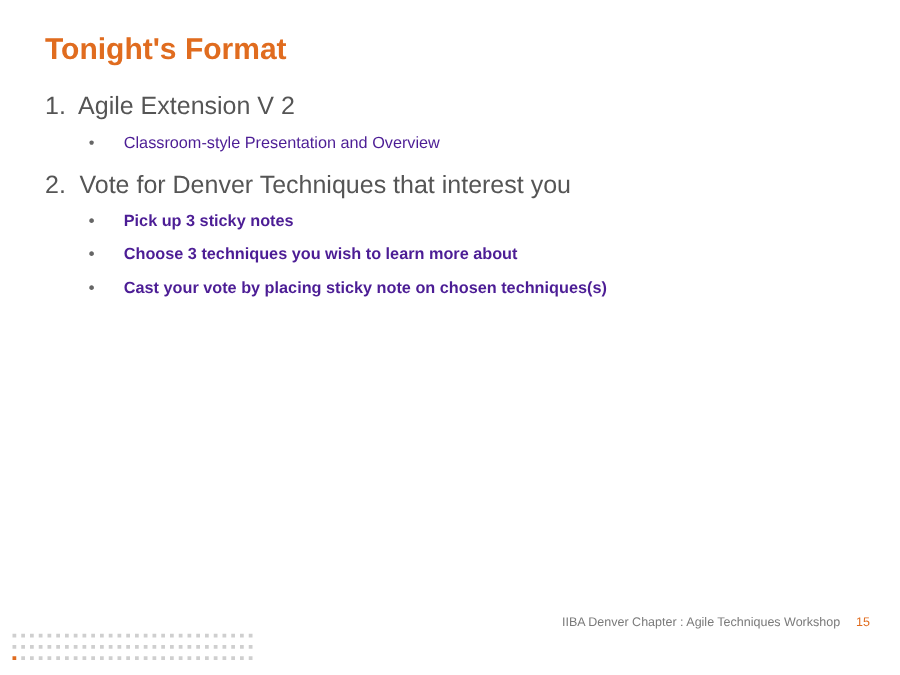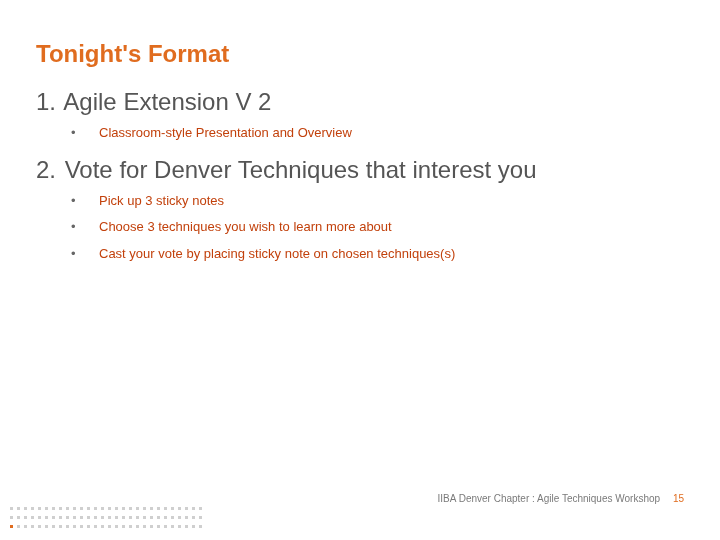--- a/index.html
+++ b/index.html
@@ -8,68 +8,68 @@
     width: 720px;
     height: 540px;
     background: #fff;
     font-family: Arial, Helvetica, sans-serif;
     color: #666;
     position: relative;
     overflow: hidden;
   }
   .slide {
     box-sizing: border-box;
-    padding: 40px 36px 0 36px;
+    padding: 26px 36px 0 36px;
     width: 720px;
     height: 540px;
     position: relative;
   }
   .title {
     font-size: 24px;
     font-weight: bold;
     color: #e06c1f;
     margin: 0 0 20px 0;
   }
   .section-heading {
-    font-size: 24px;
+    font-size: 20px;
     color: #555;
     margin: 14px 0 8px 0;
   }
   .num {
     display: inline-block;
     width: 22px;
   }
   .bullets {
     margin: 0 0 6px 0;
     padding: 0 0 0 35px;
     list-style: none;
   }
   .bullets li {
     font-size: 13px;
-    color: #c2410c;
+    color: #4c1d95;
     line-height: 1.4;
     margin: 6px 0 8px 0;
     position: relative;
     padding-left: 28px;
   }
   .bullets li::before {
     content: "•";
     position: absolute;
     left: 0;
     top: 0;
     font-size: 13px;
     color: #666;
   }
   .s1 .bullets li { font-weight: normal; }
   .s2 .bullets li,
-  .s3 .bullets li { font-weight: normal; }
+  .s3 .bullets li { font-weight: bold; }
 
   .footer {
     position: absolute;
-    right: 36px;
+    right: 24px;
     bottom: 36px;
     font-size: 10px;
     color: #7a7a7a;
   }
   .page-num {
     color: #e06c1f;
     margin-left: 10px;
   }
 
   .dots {

